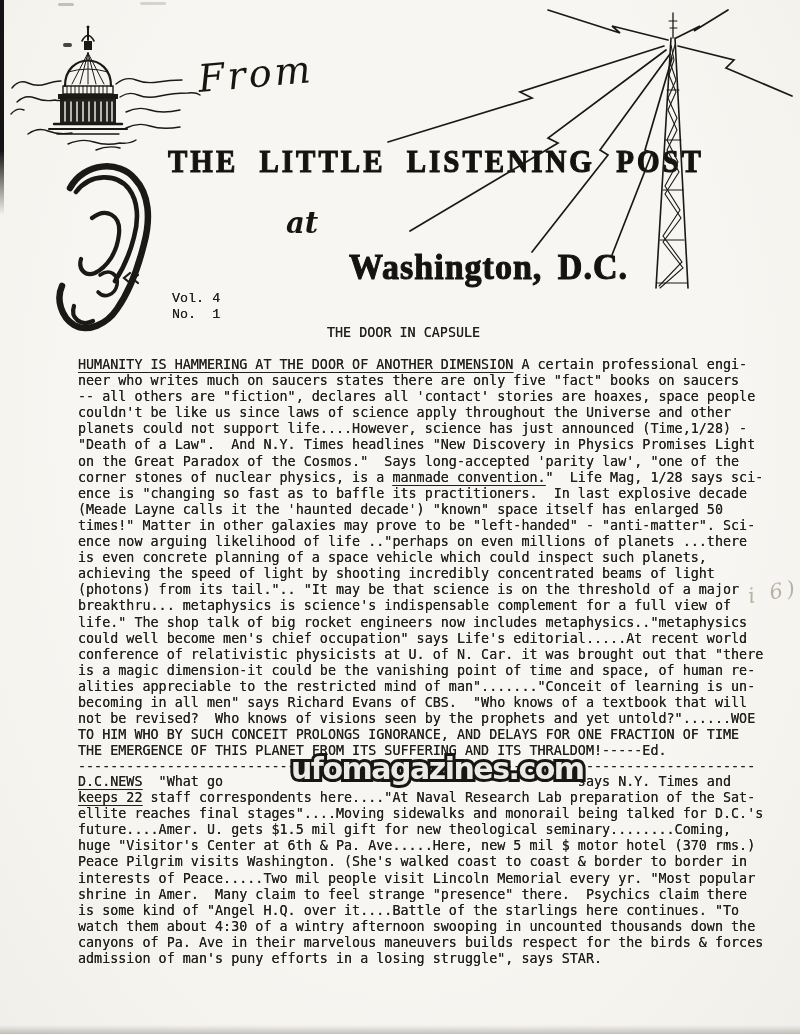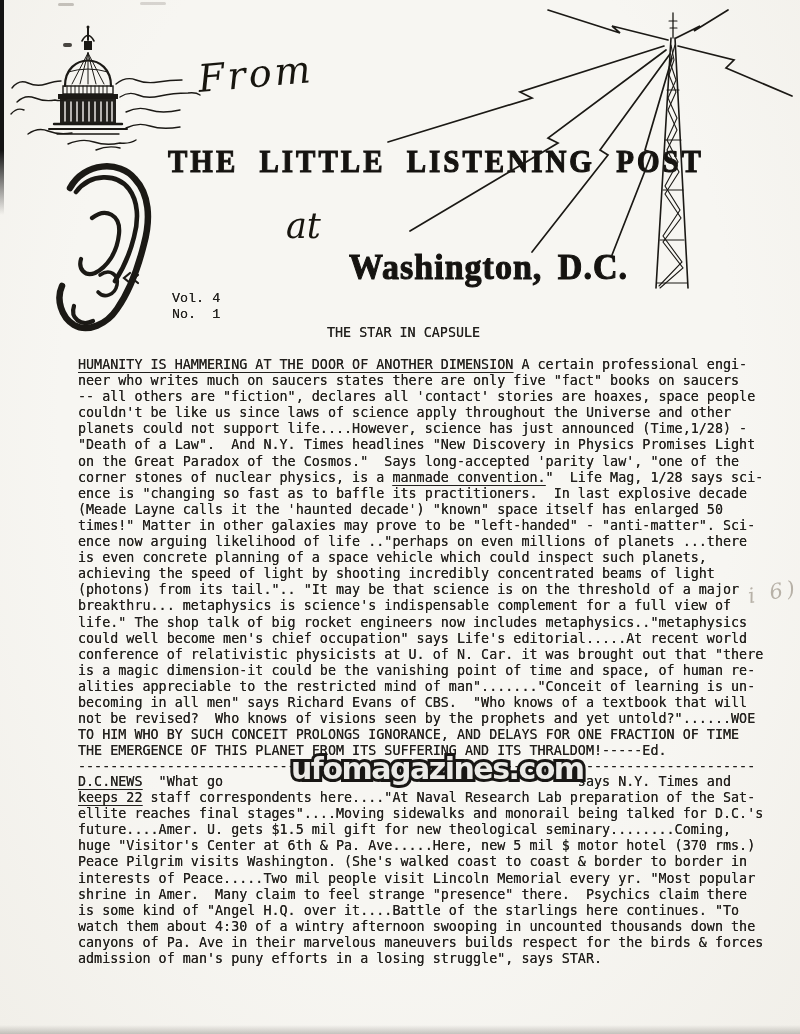--- a/index.html
+++ b/index.html
@@ -14,21 +14,21 @@
   
   .edge-left{position:absolute;left:0;top:0;width:4px;height:215px;
     background:linear-gradient(#141414 70%,rgba(20,20,20,0));}
   .smudge{position:absolute;background:#9b968e;opacity:.55;border-radius:2px;}
   .bottom-shade{position:absolute;left:0;bottom:0;width:100%;height:9px;
     background:linear-gradient(rgba(0,0,0,0),rgba(70,66,60,.28));}
   
   .script{position:absolute;font-family:"DejaVu Serif","Liberation Serif",serif;
     font-style:italic;color:#17150f;}
   #from-script{left:198px;top:52px;font-size:38px;transform:rotate(-5deg);letter-spacing:3px;}
-  #at-script{left:286px;top:206px;font-size:35px;font-weight:normal;}
+  #at-script{left:286px;top:206px;font-size:29px;font-weight:bold;}
   .display{position:absolute;font-family:"Liberation Serif","DejaVu Serif",serif;
     font-weight:bold;color:#151310;white-space:nowrap;-webkit-text-stroke:1px #151310;}
   #main-title{left:168px;top:143px;font-size:29px;letter-spacing:3px;word-spacing:11px;
     transform:scaleY(1.12);transform-origin:top left;}
   #city-title{left:349px;top:248px;font-size:34px;letter-spacing:1px;word-spacing:6px;
     transform:scaleY(1.05);transform-origin:top left;}
   .mono{position:absolute;font-size:13.4px;line-height:16.1px;white-space:pre;
     text-shadow:0 0 .5px rgba(25,22,18,.85);}
   #vol-no{left:172px;top:291px;font-family:Liberation Mono, monospace;}
   #address{left:392px;top:291px;}
@@ -110,21 +110,21 @@
       <path d="M34,150 C30,162 41,171 53,165" stroke-width="4.2"></path>
     </g>
   </svg>
 
   <div id="from-script" class="script">From</div>
   <div id="main-title" class="display">THE LITTLE LISTENING POST</div>
   <div id="at-script" class="script">at</div>
   <div id="city-title" class="display">Washington, D.C.</div>
   <div id="vol-no" class="mono"><span>Vol. 4</span>
 <span>No.  1</span></div>
-  <div id="section-heading" class="mono">THE STAR IN CAPSULE</div>
+  <div id="section-heading" class="mono">THE DOOR IN CAPSULE</div>
 
   <svg id="tower-svg" width="420" height="300" viewBox="0 0 420 300">
     <g class="ink" stroke-linecap="round">
       <path d="M291,38 L276,288 M295,38 L308,288" stroke-width="1.6"></path>
       <path d="M293,38 L293,13" stroke-width="1.3"></path>
       <path d="M289,21 h8 M290,28 h7" stroke-width="1.1"></path>
       <polyline points="291,45 294,60 289,75 296,92 288,110 297,130 287,150 299,172 285,194 301,218 283,242 303,268 280,288" stroke-width="1.1" fill="none"></polyline>
       <polyline points="295,45 290,62 296,80 288,98 297,118 287,140 298,162 285,186 300,210 283,236 302,262 279,286" stroke-width="1.1" fill="none"></polyline>
       <path d="M287,90 h12 M285,140 h16 M283,190 h20 M280,240 h24 M277,283 h30" stroke-width="1.1"></path>
       <g stroke-width="1.7">

